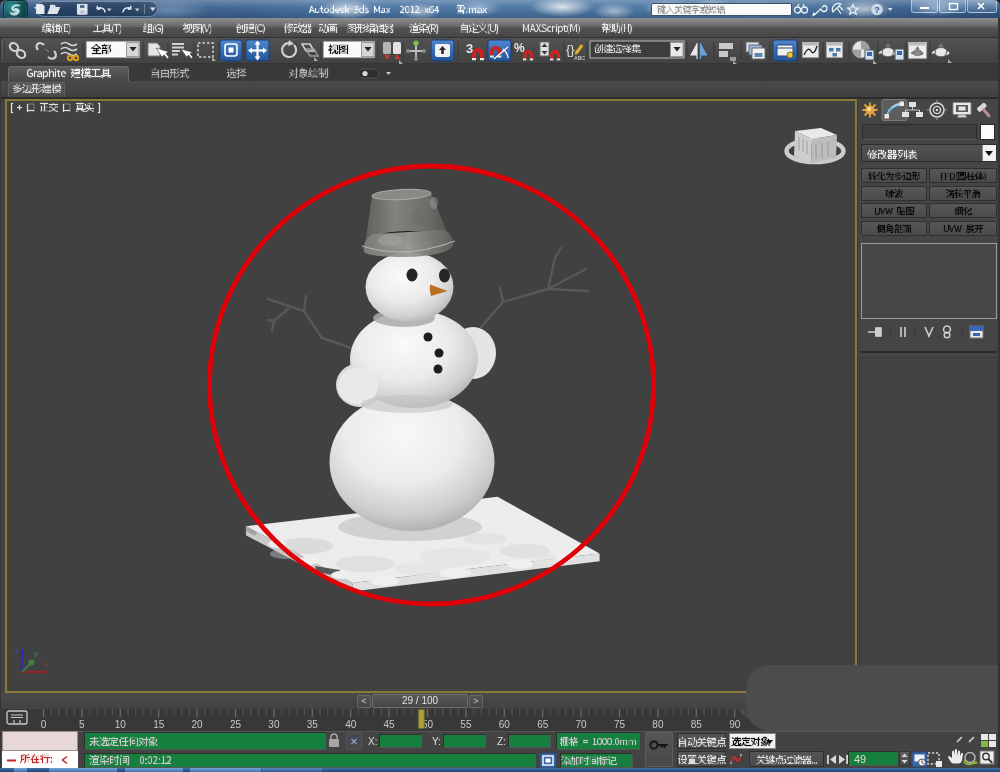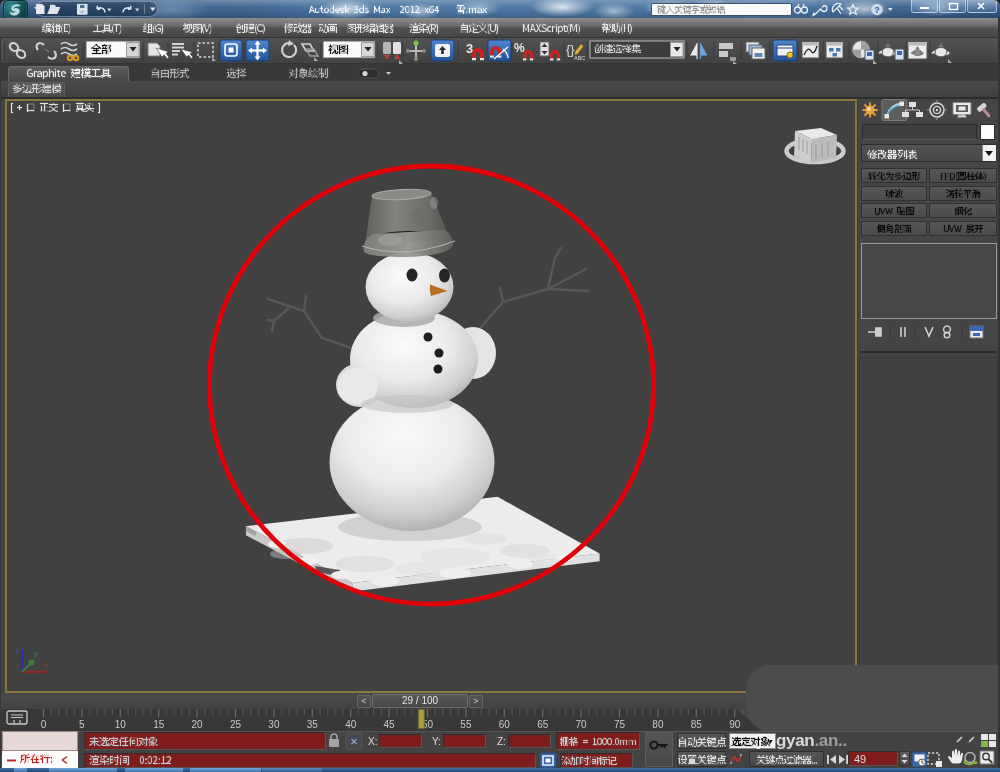--- a/index.html
+++ b/index.html
@@ -45,21 +45,21 @@
 #modarrow{position:absolute;left:982px;top:145px;width:14px;height:16px;background:#f2f2f2;border-left:1px solid #888}
 #stackbox{position:absolute;left:861px;top:243px;width:136px;height:76px;background:#474747;border:1px solid #9b9b9b}
 
 #bstrip{position:absolute;left:0;top:693px;width:1000px;height:38px;background:#464646}
 #tslider{position:absolute;left:0;top:693px;width:748px;height:16px;background:linear-gradient(180deg,#4a4a4a,#424242)}
 #ruler{position:absolute;left:0;top:709px;width:762px;height:22px;background:#383838;clip-path:polygon(0 0,737px 0,762px 100%,0 100%)}
 .tsbtn{position:absolute;top:695px;width:14px;height:13px;background:linear-gradient(180deg,#555,#454545);border:1px solid #666;border-radius:2px;color:#ccc;font-size:9px;line-height:11px;text-align:center}
 #tshandle{position:absolute;left:372px;top:694px;width:96px;height:14px;background:linear-gradient(180deg,#575757,#484848);border:1px solid #6e6e6e;border-radius:2px;color:#e2e2e2;font-size:10px;line-height:12px;text-align:center}
 
 #status{position:absolute;left:0;top:731px;width:1000px;height:37px;background:#434343;border-top:1px solid #565656}
-.sunken{position:absolute;background:#7f1d1d;border:1px solid #2e2e2e;border-bottom-color:#555;border-right-color:#555}
+.sunken{position:absolute;background:#15803d;border:1px solid #2e2e2e;border-bottom-color:#555;border-right-color:#555}
 .sbtn{position:absolute;background:linear-gradient(180deg,#555555,#484848);border:1px solid #2f2f2f;border-radius:1px}
 #listener1{position:absolute;left:2px;top:731px;width:76px;height:20px;background:#e8d7d7;border:1px solid #9a8a8a}
 #listener2{position:absolute;left:2px;top:751px;width:76px;height:17px;background:#ffffff}
 #seldrop{position:absolute;left:729px;top:733px;width:47px;height:16px;background:#f2f2f2;border:1px solid #888}
 
 #wmblob{position:absolute;left:746px;top:665px;width:254px;height:66px;background:#4c4c4c;border-radius:24px 0 0 24px}
 #wmtext{position:absolute;left:757px;top:731px;width:240px;height:24px;color:rgba(255,255,255,.8);font-size:17px;font-weight:bold;letter-spacing:-0.3px}
 
 #taskbar{position:absolute;left:0;top:768px;width:1000px;height:4px;background:linear-gradient(180deg,#3e72a8,#1e4671)}
 .tseg{position:absolute;top:768px;height:4px;background:linear-gradient(180deg,#74a6d6,#3f74a8)}
@@ -688,21 +688,20 @@
         <rect x="20.2" y="2" width="1.8" height="9"></rect>
       </g>
 </svg>
 <div class="sunken" style="left:848px;top:751px;width:50px;height:15px;color:#ddd;font-size:11px;line-height:14px;padding-left:5px">49</div>
 <div class="abs" style="left:899px;top:751px;width:11px;height:15px;background:linear-gradient(180deg,#5d5d5d,#4a4a4a);border:1px solid #333"></div>
 <svg class="abs" style="left:899px;top:751px" width="11" height="15">
       <path d="M2.5 6 l6 0 l-3-3.5z M2.5 9 l6 0 l-3 3.5z" fill="#d8d8d8"></path>
     </svg>
 
 <div id="wmblob"></div>
-<div id="wmtext">jingyan<span style="opacity:.6">.an..</span></div>
 
 <div id="redge"></div>
     <div id="ledge"></div>
 <div id="taskbar"></div>
 <div class="tseg" style="left:14px;width:13px"></div>
 <div class="tseg" style="left:49px;width:68px"></div>
 <div class="tseg" style="left:125px;width:58px"></div>
 <div class="tseg" style="left:190px;width:71px"></div>
 <div class="tseg" style="left:262px;width:60px;opacity:.5"></div>
 <svg class="abs" style="left:0;top:0;z-index:60;pointer-events:none" width="1000" height="772" viewBox="0 0 1000 772">

